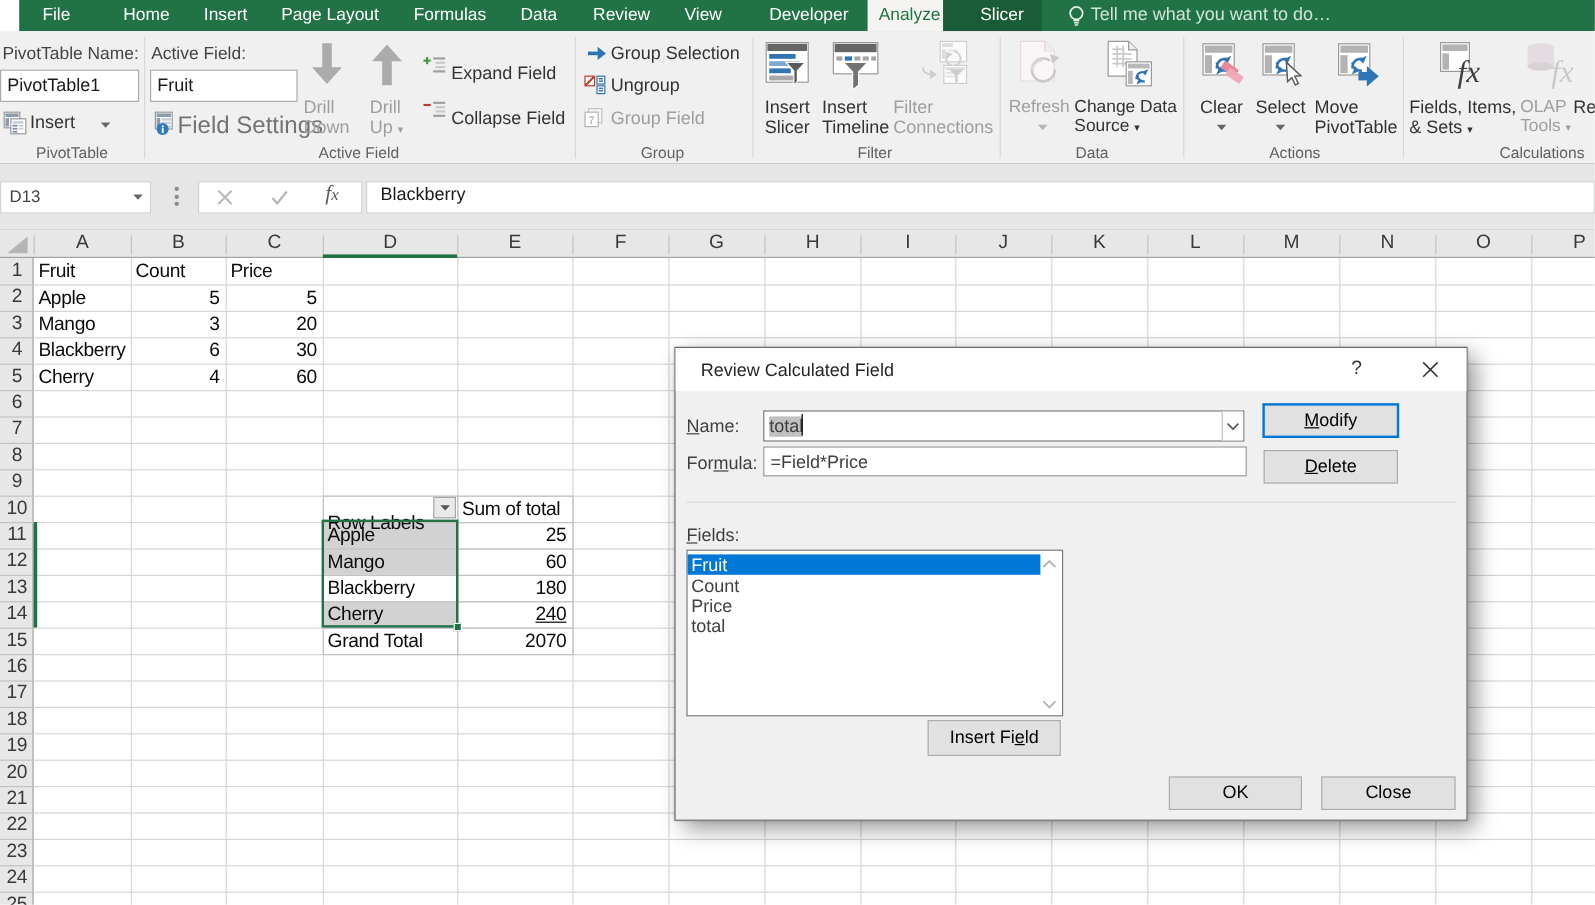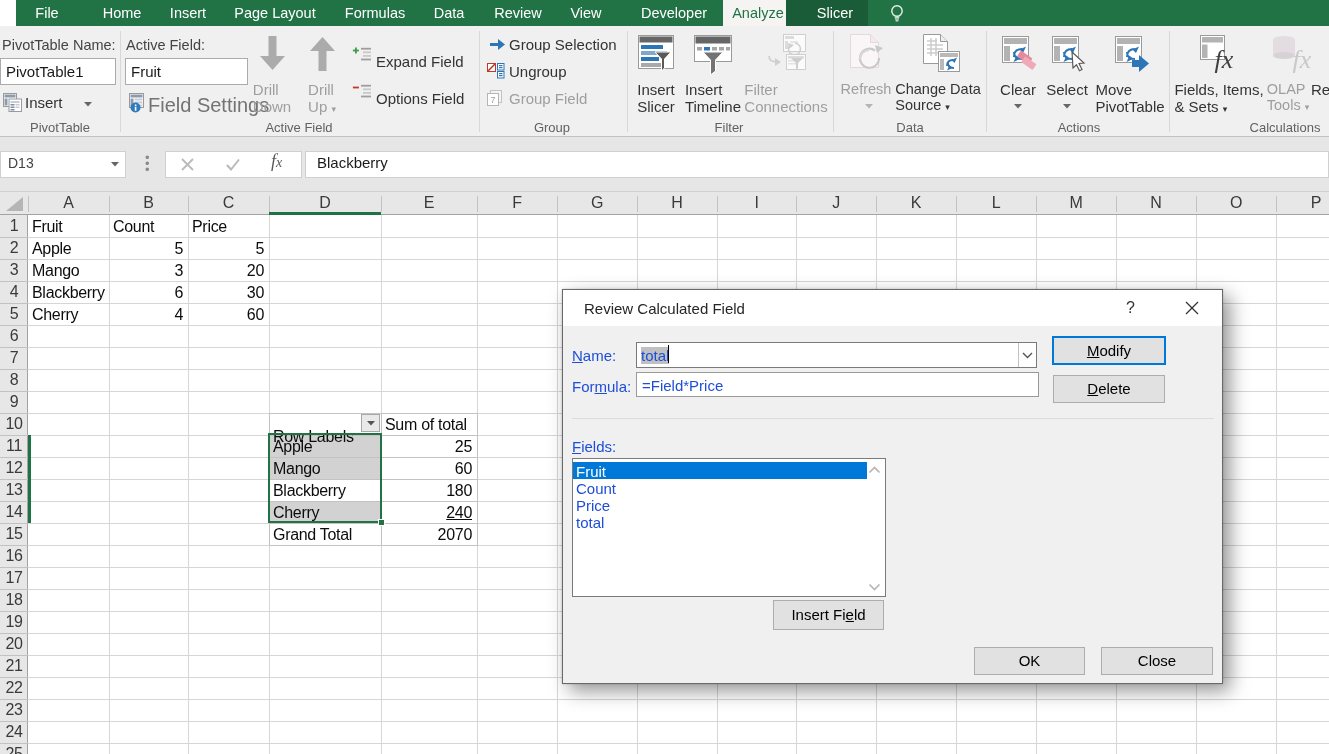--- a/index.html
+++ b/index.html
@@ -13,21 +13,21 @@
 .rbox{position:absolute;background:#fff;border:1px solid #ababab;font-size:15px;color:#1a1a1a;padding-left:5px;line-height:25px}
 .btxt{position:absolute;font-size:12px;color:#444;white-space:nowrap;transform:translateX(-50%);text-align:left}
 .fbar{left:0;top:137px;width:1329px;height:54px;background:#e6e6e6}
 .wbox{position:absolute;background:#fff;border:1px solid #d0d0d0}
 .hdr{background:#e7e7e7}
 .hletter{position:absolute;font-size:16px;color:#3a3a3a;transform:translateX(-50%);top:194px;letter-spacing:-0.3px}
 .rnum{position:absolute;font-size:16px;color:#3a3a3a;transform:translateX(-50%);left:14px;letter-spacing:-0.3px}
 .cell{position:absolute;font-size:16px;color:#0c0c0c;white-space:nowrap;letter-spacing:-0.3px}
 .num{transform:translateX(-100%)}
 .dlg{left:562px;top:289px;width:661px;height:395px;background:#f0f0f0;border:1px solid #696969;box-shadow:7px 7px 18px rgba(0,0,0,.42),0 0 2px rgba(0,0,0,.2)}
-.dtxt{position:absolute;font-size:15px;color:#1d4ed8;white-space:nowrap}
+.dtxt{position:absolute;font-size:15px;color:#404040;white-space:nowrap}
 .dbtn{position:absolute;background:#e1e1e1;border:1px solid #adadad;font-size:15px;color:#000;text-align:center}
 u{text-decoration:underline}
 svg{position:absolute;overflow:visible}
 </style></head><body>
 <div class="ab tabs">
 <div class="tab" style="left:31px;transform:translateX(-50%)">File</div>
 <div class="tab" style="left:106px;transform:translateX(-50%)">Home</div>
 <div class="tab" style="left:172px;transform:translateX(-50%)">Insert</div>
 <div class="tab" style="left:259px;transform:translateX(-50%)">Page Layout</div>
 <div class="tab" style="left:359px;transform:translateX(-50%)">Formulas</div>
@@ -38,20 +38,21 @@
 <div class="ab" style="left:707px;top:0;width:63px;height:26px;background:#f5f4f2"></div>
 <div class="tab" style="left:742px;transform:translateX(-50%);color:#217346">Analyze</div>
 <div class="ab" style="left:770px;top:0;width:82px;height:26px;background:#1a5c38"></div>
 <div class="tab" style="left:819px;transform:translateX(-50%)">Slicer</div>
 <svg style="left:872px;top:4px" width="18" height="19" viewBox="0 0 18 19">
 <circle cx="9" cy="7" r="5.2" fill="none" stroke="#e8f1ea" stroke-width="1.4"></circle>
 <rect x="6.6" y="12.6" width="4.8" height="1.2" fill="#e8f1ea"></rect>
 <rect x="7" y="14.4" width="4" height="1.2" fill="#e8f1ea"></rect>
 <rect x="7.6" y="16.2" width="2.8" height="1.2" fill="#e8f1ea"></rect>
     </svg>
+<div class="tab" style="left:893px;color:#cfe3d6;font-size:15px">Tell me what you want to do…</div>
 </div>
 <div class="ab ribbon">
 <div class="gsep" style="left:120px"></div>
 <div class="gsep" style="left:479px"></div>
 <div class="gsep" style="left:627px"></div>
 <div class="gsep" style="left:833px"></div>
 <div class="gsep" style="left:986px"></div>
 <div class="gsep" style="left:1169px"></div>
 <div class="glab" style="left:60px;top:94px">PivotTable</div>
 <div class="glab" style="left:299px;top:94px">Active Field</div>
@@ -112,21 +113,21 @@
       <rect x="9" y="11.6" width="10" height="1.8" fill="#9e9e9e"></rect>
     </svg>
 <div class="rlab" style="left:376px;top:27px;font-size:15px;color:#333">Expand Field</div>
 <svg style="left:352px;top:58px" width="20" height="15" viewBox="0 0 20 15">
 <rect x="0.9" y="2.6" width="6" height="1.8" fill="#c0392b"></rect>
 <rect x="9" y="0.8" width="10" height="1.8" fill="#9e9e9e"></rect>
       <rect x="11" y="4.4" width="8" height="1.8" fill="#c9c9c9"></rect>
       <rect x="11" y="8" width="8" height="1.8" fill="#c9c9c9"></rect>
       <rect x="9" y="11.6" width="10" height="1.8" fill="#9e9e9e"></rect>
     </svg>
-<div class="rlab" style="left:376px;top:64px;font-size:15px;color:#333">Options Field</div>
+<div class="rlab" style="left:376px;top:64px;font-size:15px;color:#333">Collapse Field</div>
 <svg style="left:490px;top:13px" width="15" height="11" viewBox="0 0 15 11">
 <rect x="0" y="4" width="9" height="3" fill="#2e75b6"></rect>
       <polygon points="8,0 15,5.5 8,11" fill="#2e75b6"></polygon>
     </svg>
 <div class="rlab" style="left:509px;top:10px;font-size:15px;color:#333">Group Selection</div>
 <svg style="left:487px;top:37px" width="18" height="16" viewBox="0 0 18 16">
 <rect x="0.5" y="0.5" width="8" height="8" fill="#fff" stroke="#c0392b"></rect>
       <line x1="1" y1="8" x2="8" y2="1" stroke="#c0392b" stroke-width="1.6"></line>
 <rect x="10.5" y="0.5" width="6.5" height="6.5" fill="#fff" stroke="#2e75b6"></rect>
       <rect x="12" y="2" width="3.5" height="1.2" fill="#2e75b6"></rect>

